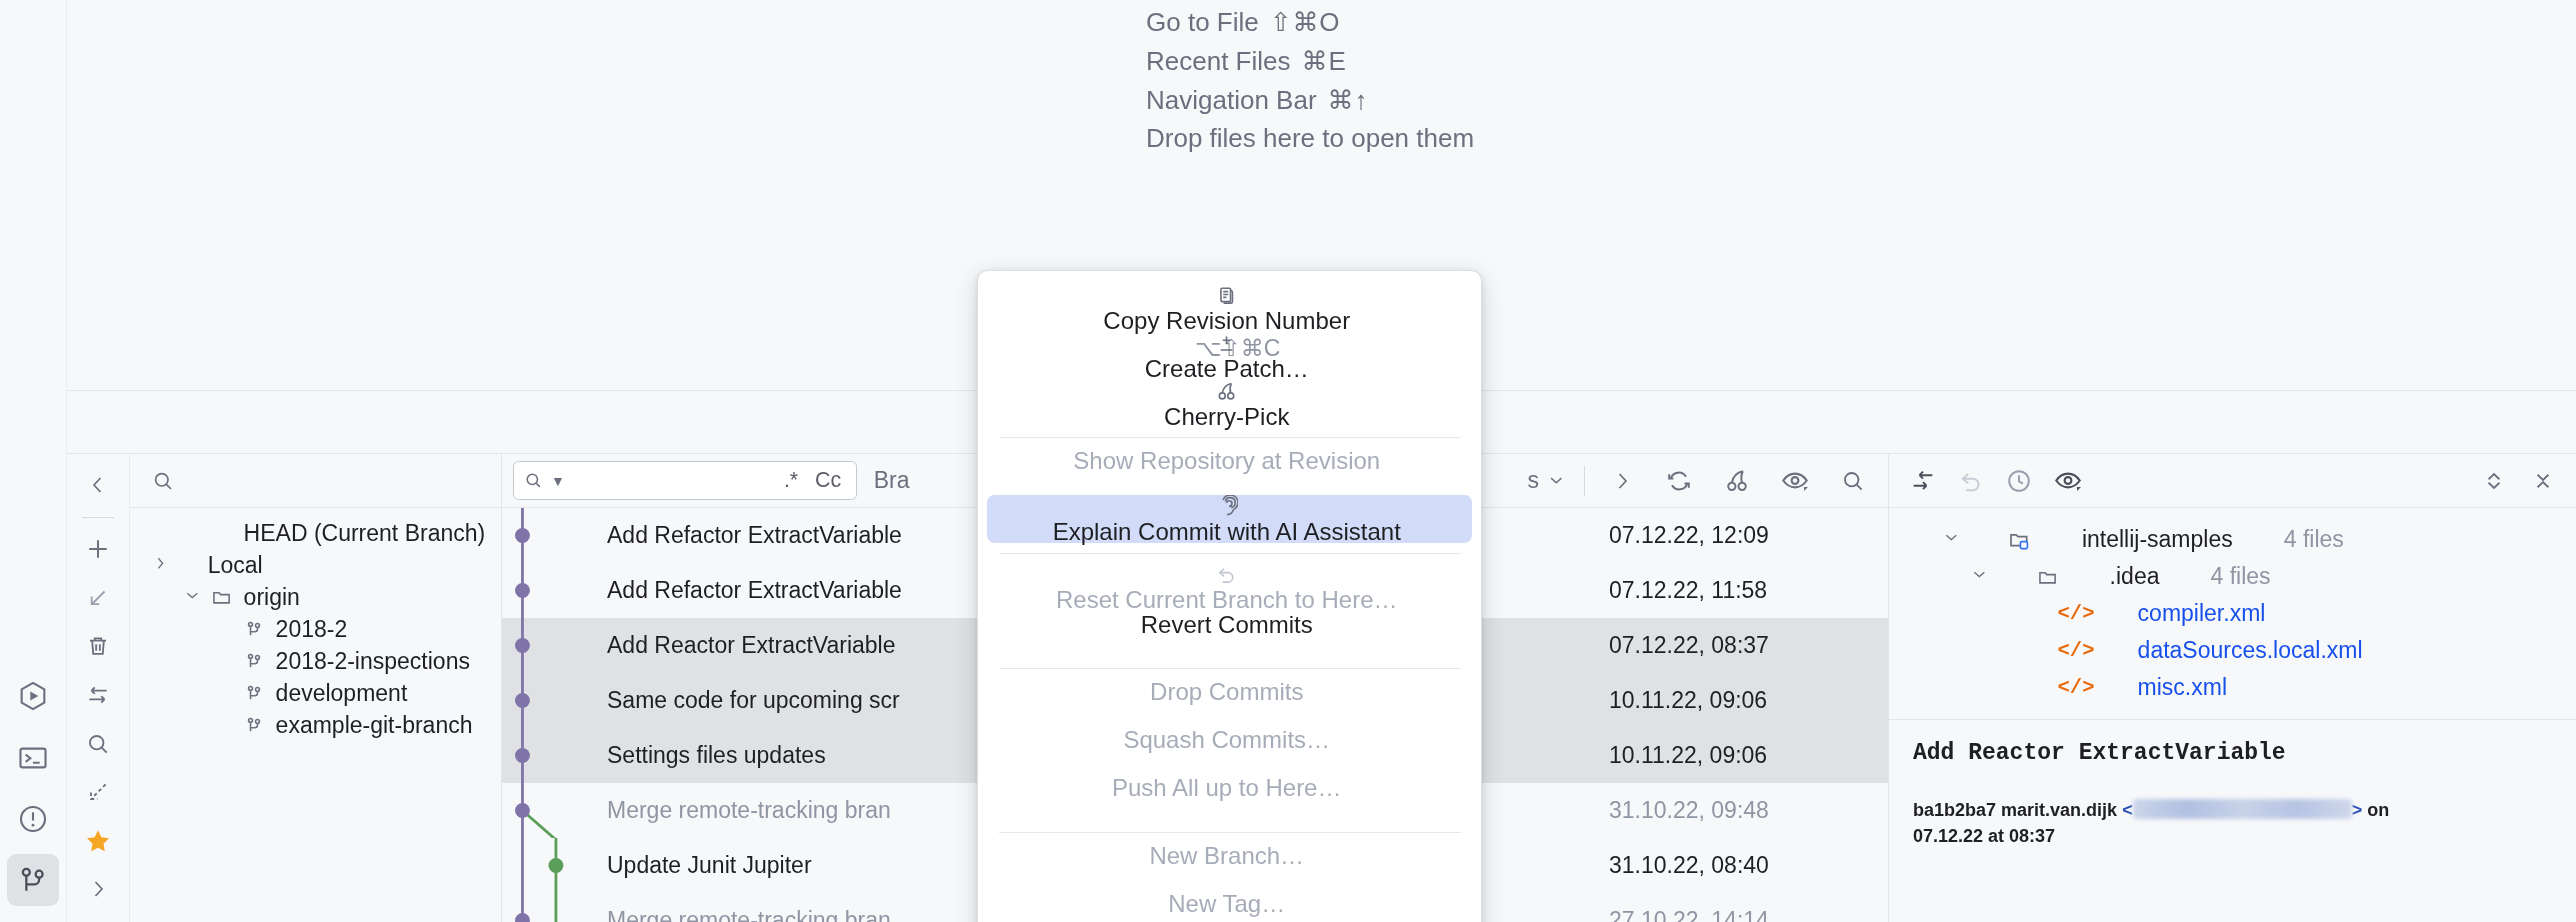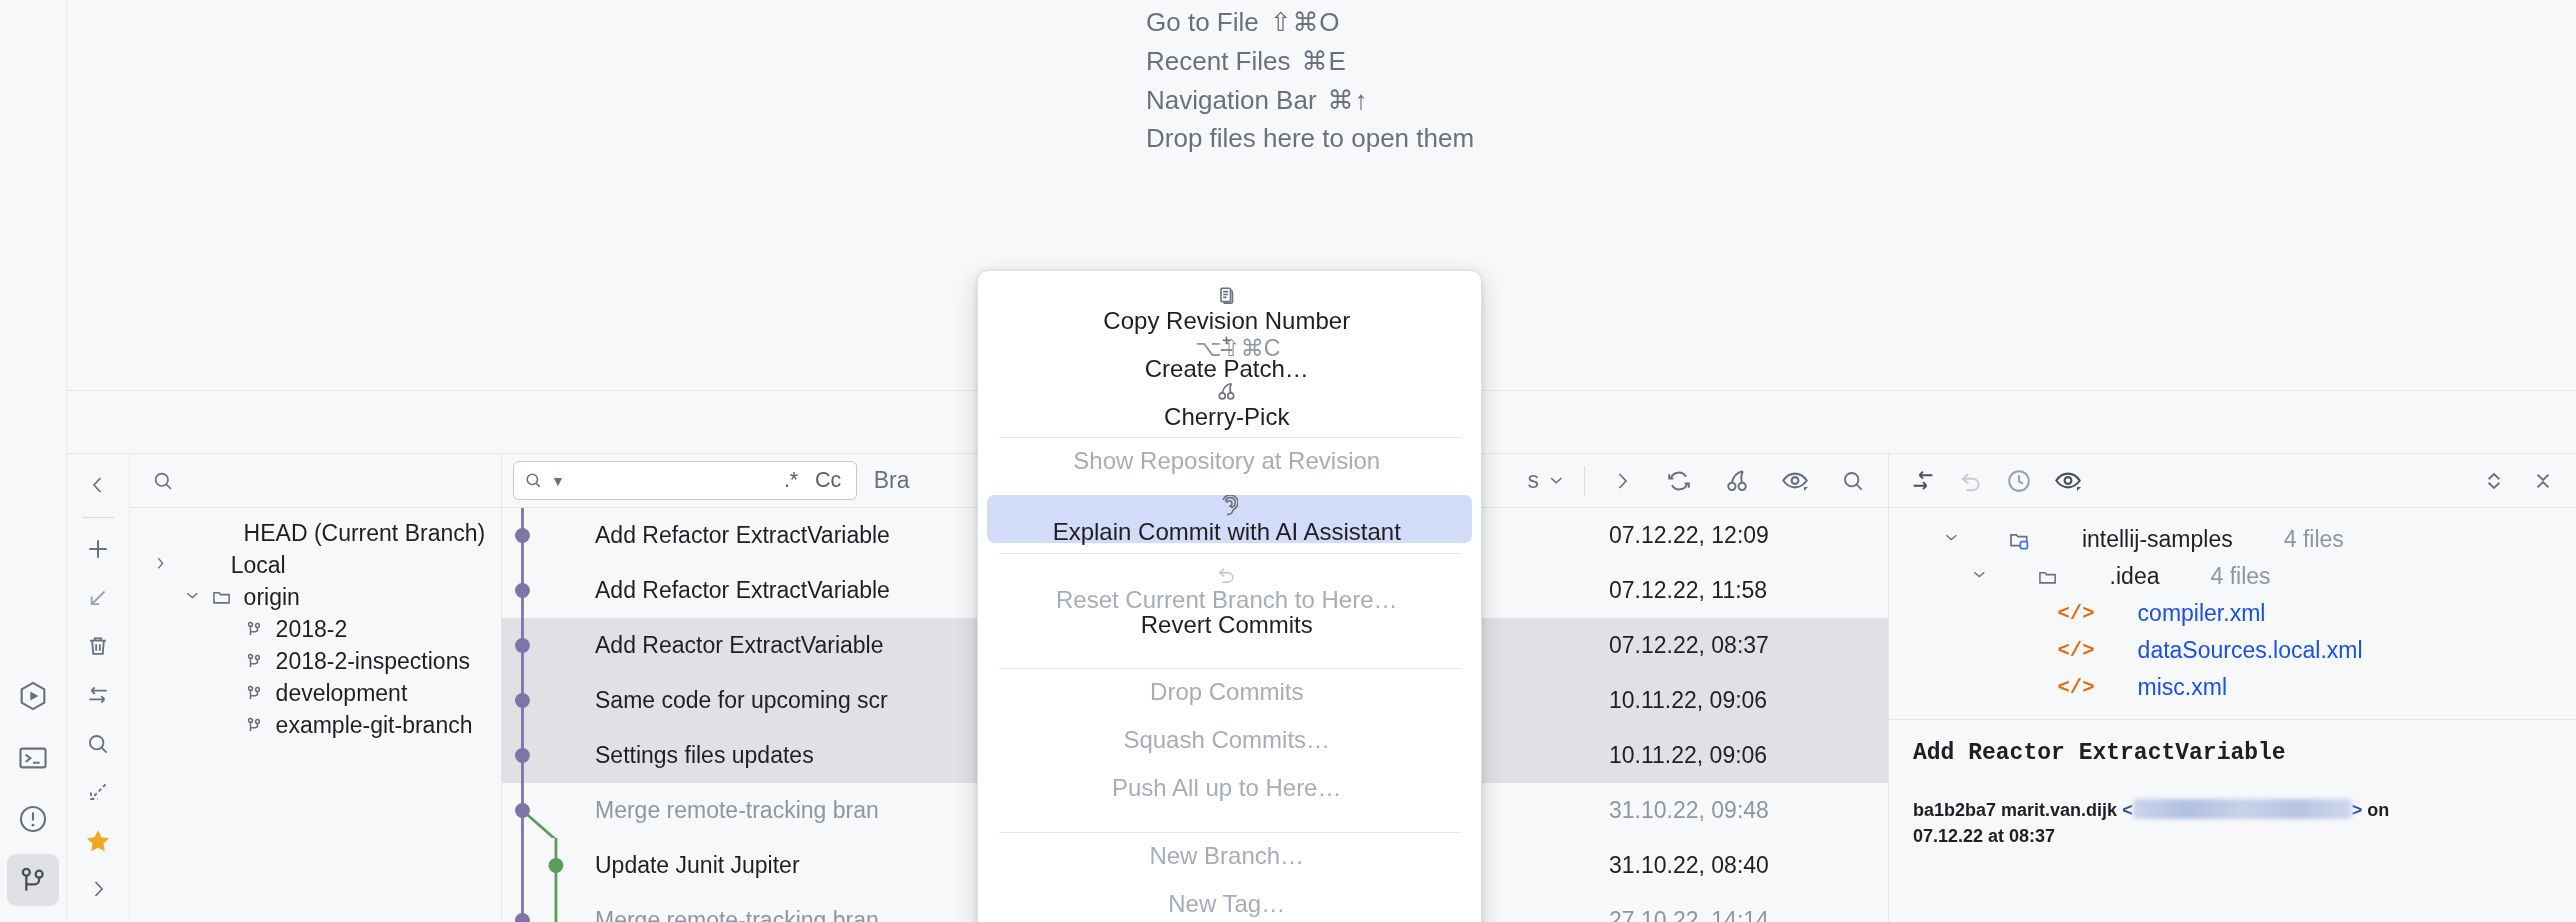--- a/index.html
+++ b/index.html
@@ -99,21 +99,21 @@
   }
   .search-field .grow { flex: 1 1 auto; }
   .search-field .opt { font-size: 21.4px; color: #5a5d68; padding: 0 5.6px; }
   .filter-chip { font-size: 23px; color: #6c707e; display: flex; align-items: center; gap: 7.4px; white-space: nowrap; }
   .vsep { width: 0.9px; height: 30px; background: #d7dae0; }
   .tb-ico { color: #6c707e; display: flex; align-items: center; justify-content: center; width: 41px; height: 41px; }
 
   .commit-rows { position: absolute; top: 54px; left: 0; right: 0; bottom: 0; }
   .commit-row {
     position: relative; height: 55px; display: flex; align-items: center;
-    font-size: 23px; color: #1e1f22; white-space: nowrap;
+    font-size: 23px; color: #1e1f22; white-space: nowrap; gap: 12px;
   }
   .commit-row.selected { background: #dfe1e5; }
   .commit-row.dim .subject, .commit-row.dim .date { color: #8f95a3; }
   .commit-row .graph { width: 93px; flex: none; height: 55px; position: relative; }
   .commit-row .subject { flex: 1 1 auto; overflow: hidden; text-overflow: clip; padding-right: 9.3px; min-width: 0; }
   .commit-row .date { width: 279px; flex: none; text-align: left; }
 
   
   .details-pane {
     width: 688px; flex: none; background: #f7f8fa; border-left: 0.9px solid #e3e5e9;
@@ -296,21 +296,21 @@
               <span class="arrow"></span>
               <span class="tico"></span>
               <span style="margin-left:5.6px">HEAD (Current Branch)</span>
             </div>
             <div class="tree-row">
               <span style="width:16.7px;flex:none"></span>
               <span class="arrow"><svg width="18.6" height="18.6" viewBox="0 0 24 24" fill="none" stroke="#6c707e" stroke-width="1.7">
                   <path d="M9.5 5.5 15 12l-5.5 6.5"></path>
                 </svg></span>
               <span class="tico"></span>
-              <span style="margin-left:24px">Local</span>
+              <span style="margin-left:1px">Local</span>
             </div>
             <div class="tree-row">
               <span style="width:48px;flex:none"></span>
               <span class="arrow"><svg width="18.6" height="18.6" viewBox="0 0 24 24" fill="none" stroke="#6c707e" stroke-width="1.7">
                   <path d="M5.5 9.5 12 15l6.5-5.5"></path>
                 </svg></span>
               <span class="tico">
                 <svg width="22" height="22" viewBox="0 0 24 24" fill="none" stroke="#6c707e" stroke-width="1.7">
                   <path d="M3.2 18.4V7.4h5.6l1.7 2h9.3v9z"></path>
                 </svg>

